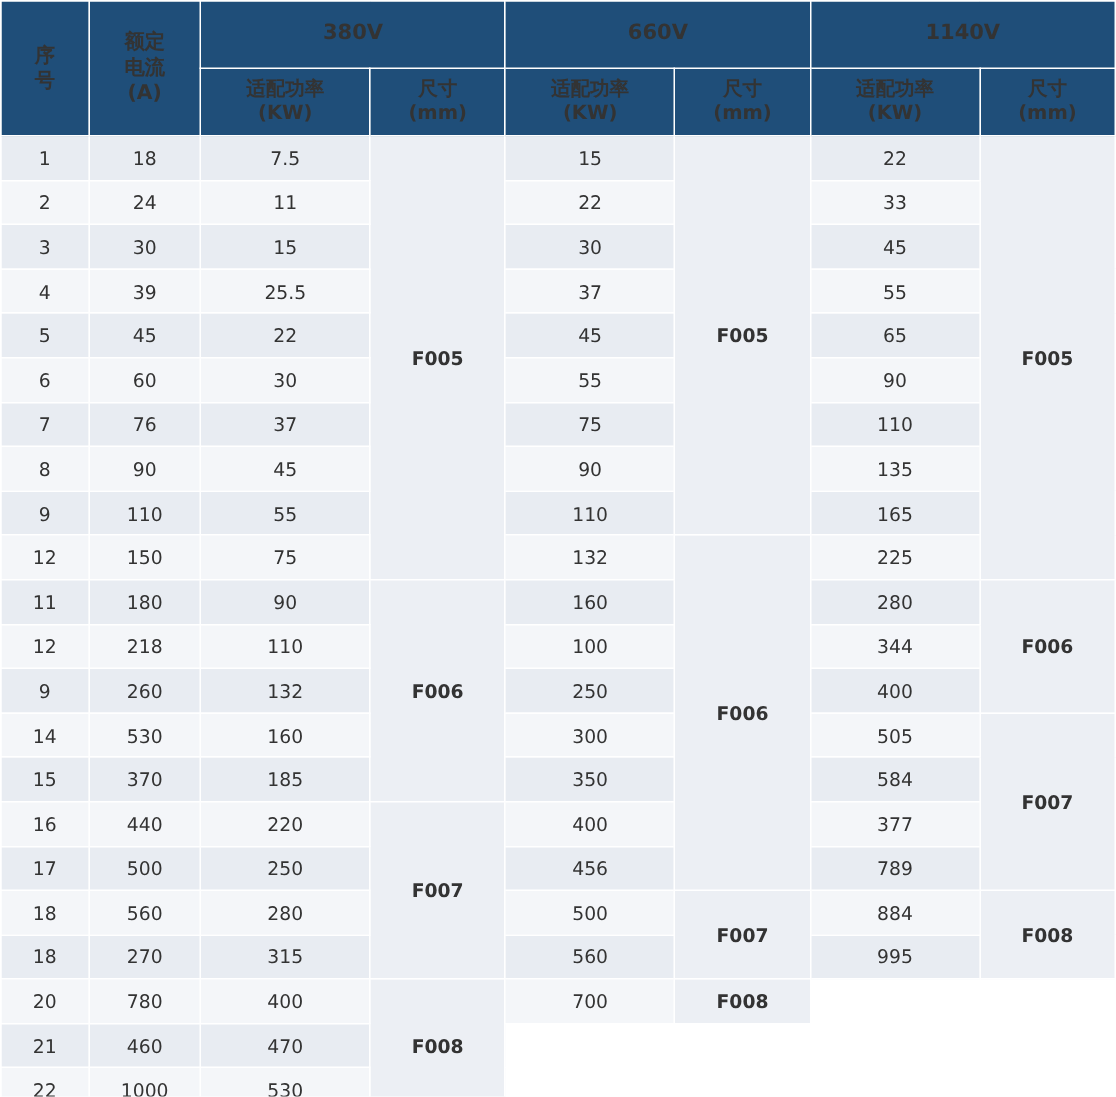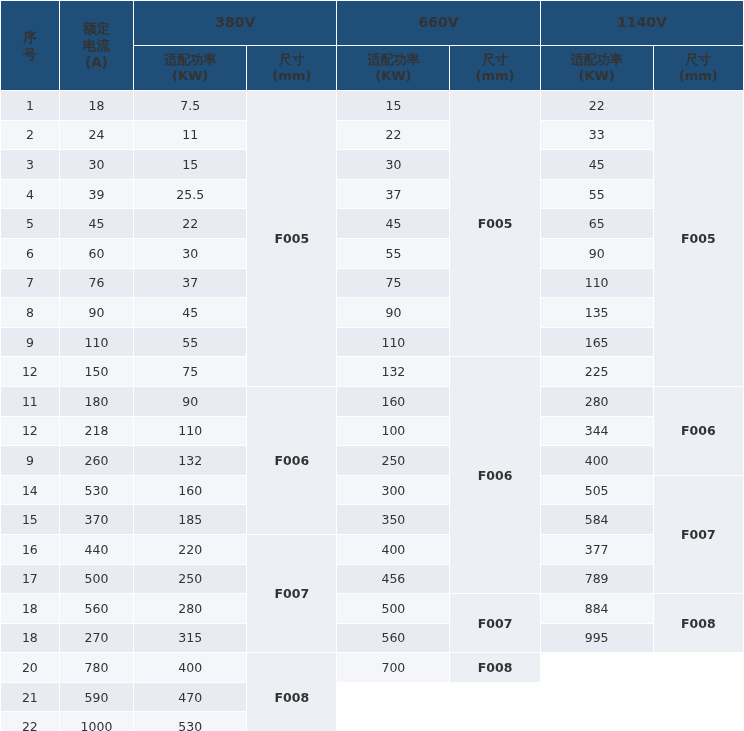--- a/index.html
+++ b/index.html
@@ -273,21 +273,21 @@
         <td>780</td>
         <td>400</td>
         <td class="size-cell" rowspan="3">F008</td>
         <td>700</td>
         <td class="size-cell" rowspan="1">F008</td>
         <td class="empty-cell"></td>
         <td class="empty-cell"></td>
       </tr>
       <tr class="odd">
         <td>21</td>
-        <td>590</td>
+        <td>460</td>
         <td>470</td>
         <td class="empty-cell"></td>
         <td class="empty-cell"></td>
         <td class="empty-cell"></td>
         <td class="empty-cell"></td>
       </tr>
       <tr class="even">
         <td>22</td>
         <td>1000</td>
         <td>530</td>

